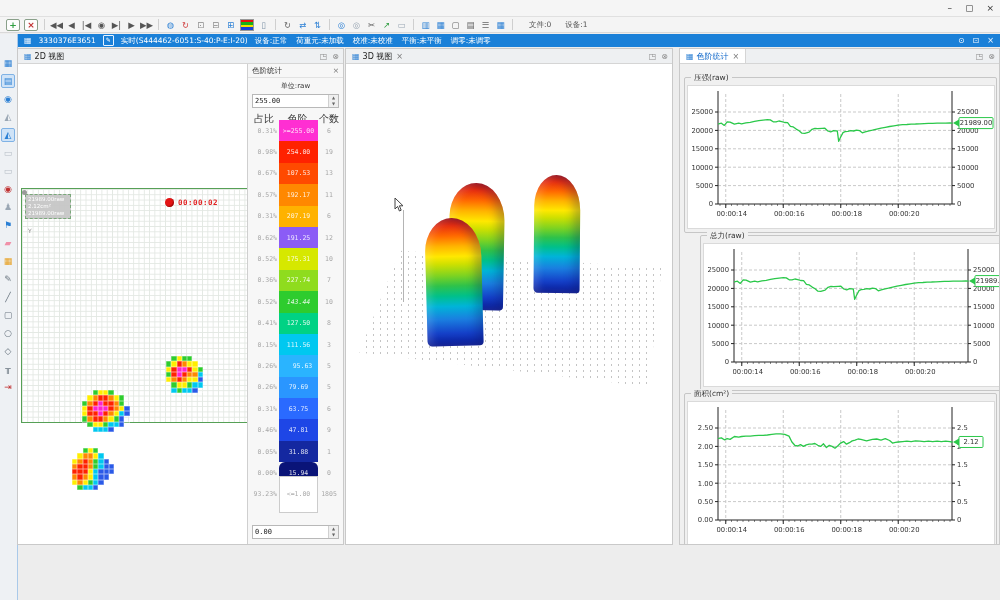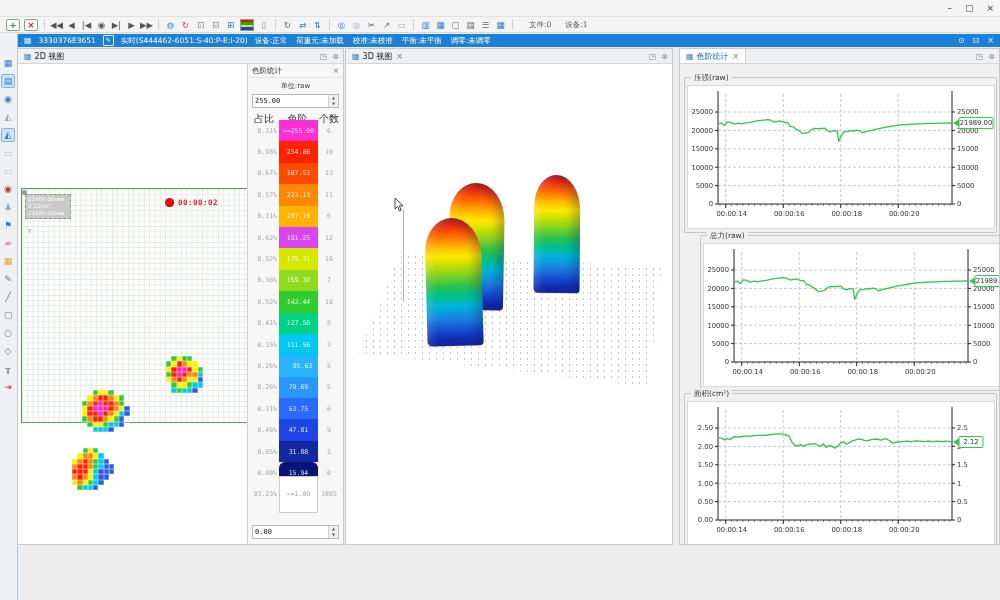--- a/index.html
+++ b/index.html
@@ -440,41 +440,41 @@
               <span class="lg-cell" style="background: rgb(255, 34, 0);">254.00</span>
               <span class="lg-cnt">19</span>
             </div>
             <div class="lg-row">
               <span class="lg-pct">0.67%</span>
               <span class="lg-cell" style="background: rgb(255, 74, 0);">107.53</span>
               <span class="lg-cnt">13</span>
             </div>
             <div class="lg-row">
               <span class="lg-pct">0.57%</span>
-              <span class="lg-cell" style="background: rgb(255, 136, 0);">223.13</span>
+              <span class="lg-cell" style="background: rgb(255, 136, 0);">192.17</span>
               <span class="lg-cnt">11</span>
             </div>
             <div class="lg-row">
               <span class="lg-pct">0.31%</span>
               <span class="lg-cell" style="background: rgb(255, 178, 0);">207.19</span>
               <span class="lg-cnt">6</span>
             </div>
             <div class="lg-row">
               <span class="lg-pct">0.62%</span>
-              <span class="lg-cell" style="background: #d946ef;">191.25</span>
+              <span class="lg-cell" style="background: #8b5cf6;">191.25</span>
               <span class="lg-cnt">12</span>
             </div>
             <div class="lg-row">
               <span class="lg-pct">0.52%</span>
               <span class="lg-cell" style="background: rgb(214, 232, 0);">175.31</span>
               <span class="lg-cnt">10</span>
             </div>
             <div class="lg-row">
               <span class="lg-pct">0.36%</span>
-              <span class="lg-cell" style="background: rgb(143, 220, 30);">159.38</span>
+              <span class="lg-cell" style="background: rgb(143, 220, 30);">227.74</span>
               <span class="lg-cnt">7</span>
             </div>
             <div class="lg-row">
               <span class="lg-pct">0.52%</span>
               <span class="lg-cell" style="background: rgb(46, 204, 46); font-style: italic;">143.44</span>
               <span class="lg-cnt">10</span>
             </div>
             <div class="lg-row">
               <span class="lg-pct">0.41%</span>
               <span class="lg-cell" style="background: rgb(0, 210, 132);">127.50</span>

